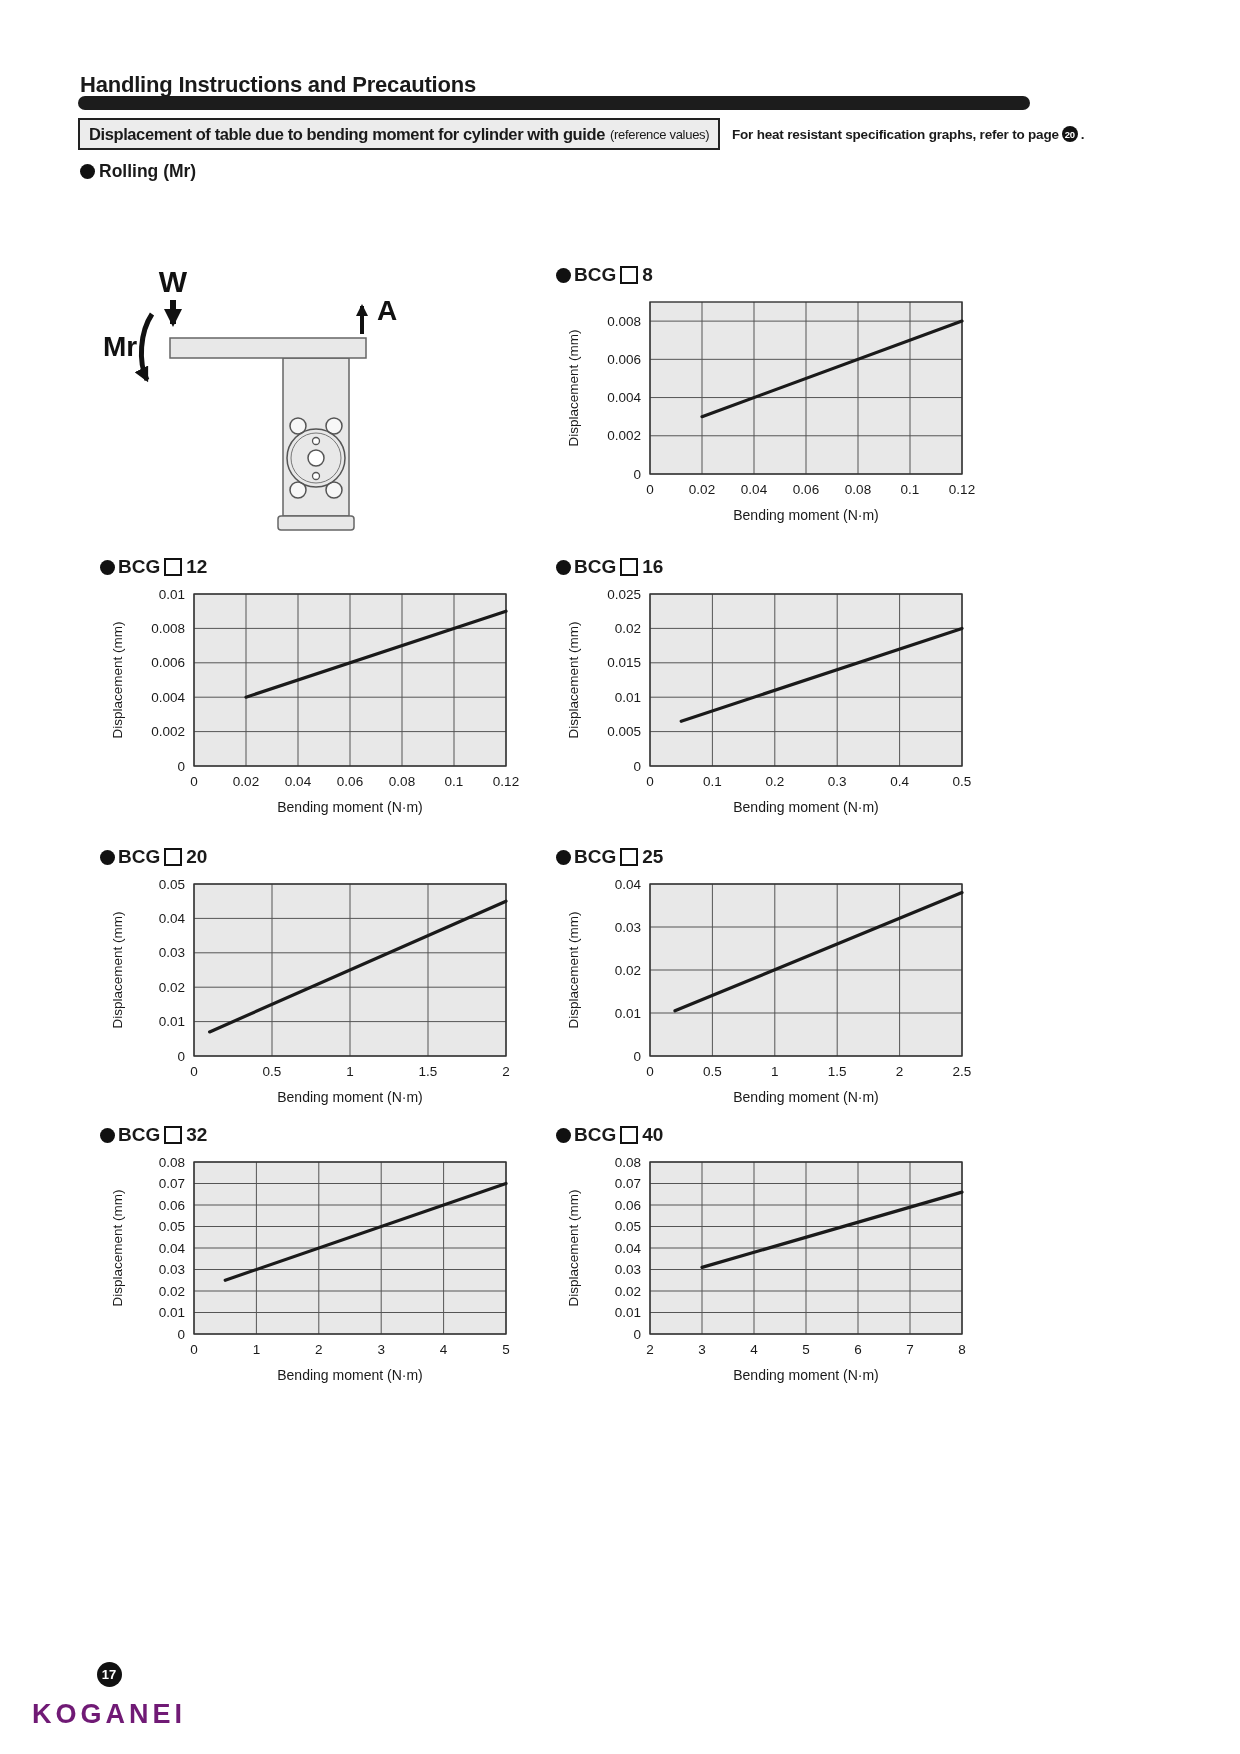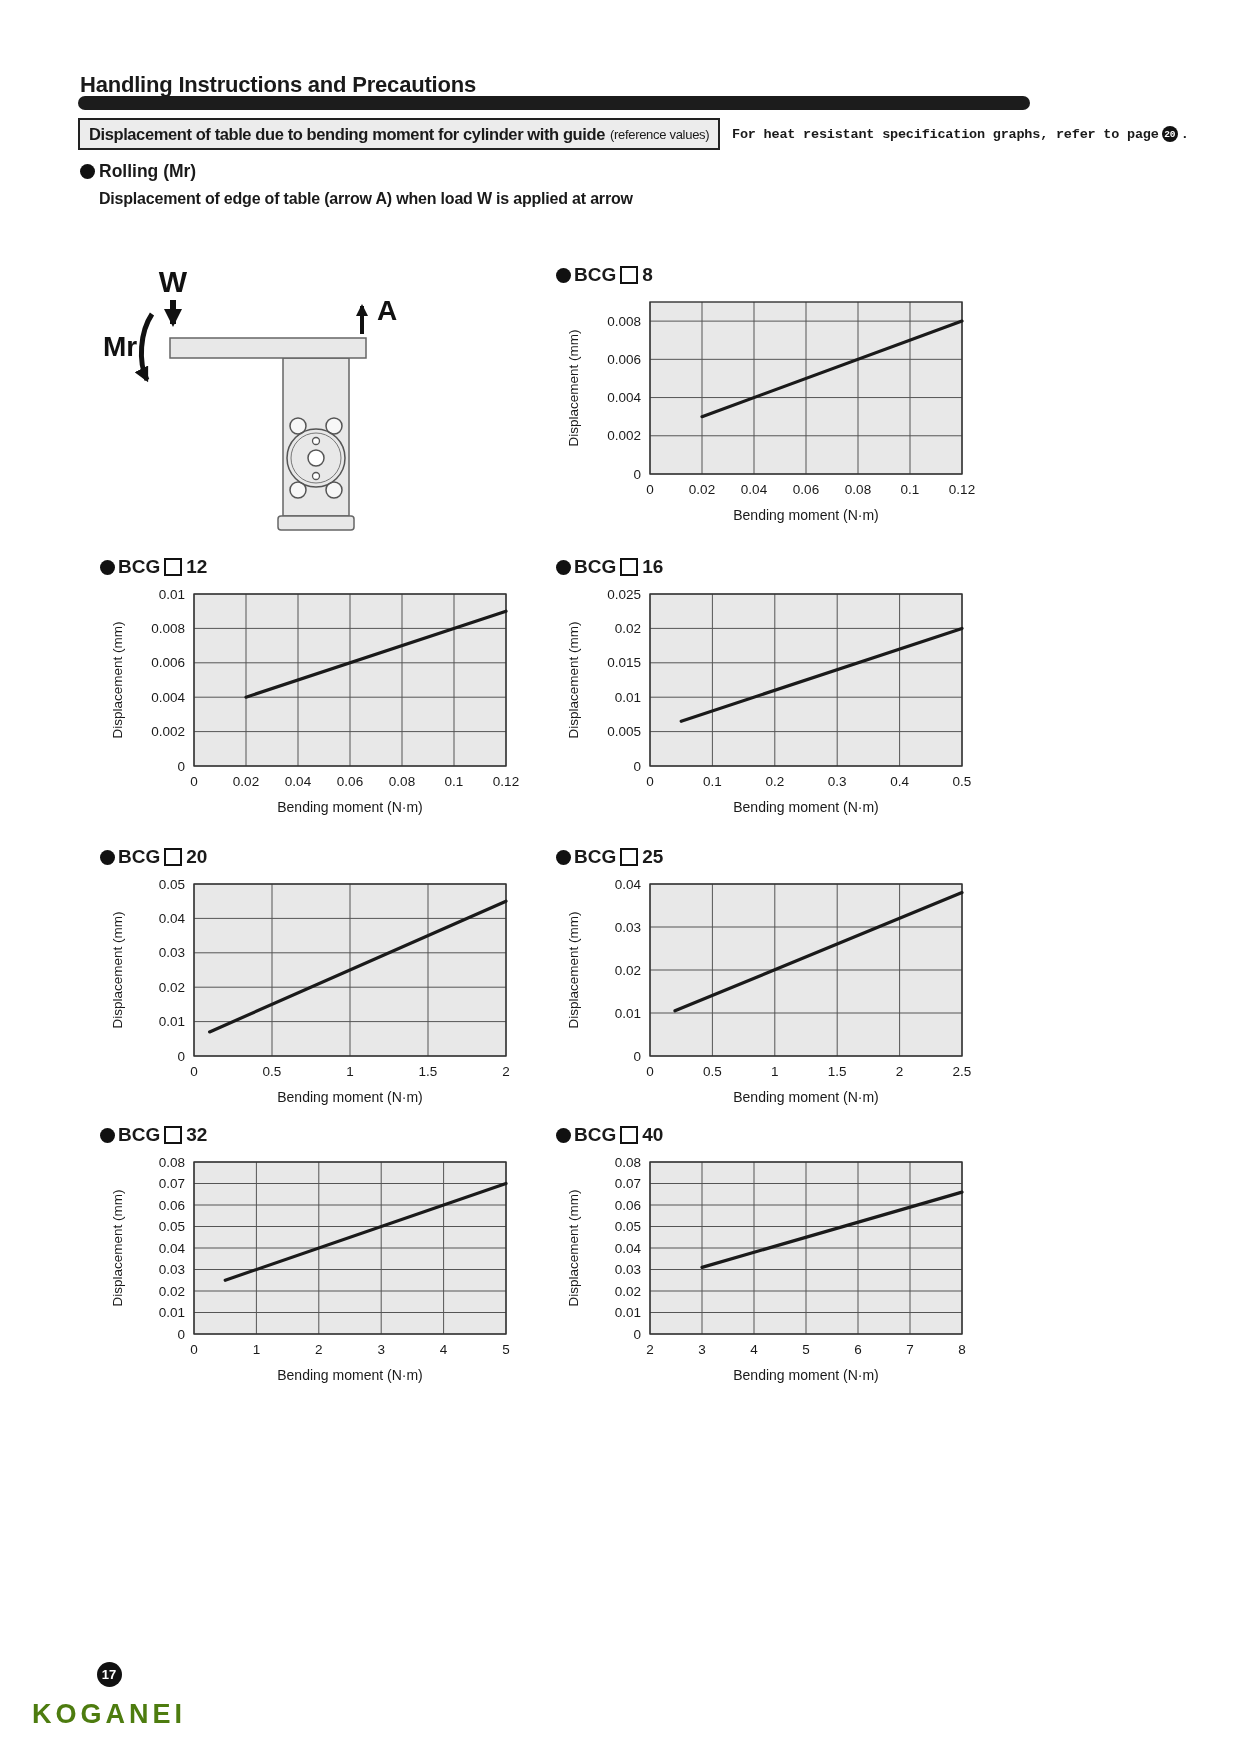--- a/index.html
+++ b/index.html
@@ -9,35 +9,35 @@
   }
   .abs{position:absolute;}
   h1.doc-title{margin:0;font-size:22px;font-weight:bold;letter-spacing:-0.2px;}
   .black-bar{background:#1c1c1c;height:14px;border-radius:7px;}
   .section-box{
     box-sizing:border-box;border:2px solid #222;background:#ececec;
     display:flex;align-items:center;padding:0 9px;height:32px;white-space:nowrap;
   }
   .section-box .main{font-size:16.5px;font-weight:bold;letter-spacing:-0.4px;}
   .section-box .suffix{font-size:13px;font-weight:normal;margin-left:5px;letter-spacing:-0.3px;}
-  .heat-note{font-size:13.5px;font-weight:bold;white-space:nowrap;letter-spacing:-0.2px;display:flex;align-items:center;gap:3px;font-family:Liberation Mono, monospace;}
+  .heat-note{font-size:13.5px;font-weight:bold;white-space:nowrap;letter-spacing:-0.2px;display:flex;align-items:center;gap:3px;}
   .circle-num{
     display:inline-flex;align-items:center;justify-content:center;
     width:16px;height:16px;border-radius:50%;background:#111;color:#fff;
     font-size:9.5px;font-weight:bold;flex:0 0 auto;
   }
   .bullet{display:inline-block;width:15px;height:15px;background:#111;border-radius:50%;flex:0 0 auto;}
   .rolling-head{display:flex;align-items:center;gap:4px;font-size:17.5px;font-weight:bold;text-align:right;}
   .body-line{font-size:16px;font-weight:bold;letter-spacing:-0.2px;white-space:nowrap;}
   .chart-block{width:440px;}
   .chart-title{display:flex;align-items:center;gap:3px;font-size:19px;font-weight:bold;margin:0 0 6px 0;}
   .sq{display:inline-block;width:14px;height:14px;border:2px solid #111;background:#fff;margin:0 1px;}
   .footer{display:flex;align-items:center;gap:12px;}
   .footer .circle-num{width:25px;height:25px;font-size:13px;}
-  .logo{font-size:27px;font-weight:bold;letter-spacing:4px;color:#4d7c0f;}
+  .logo{font-size:27px;font-weight:bold;letter-spacing:4px;color:#701a75;}
   svg text{font-family:"Liberation Sans", sans-serif;}
 </style>
 </head>
 <body>
 
 <div class="page">
 
   <h1 class="doc-title abs" style="left:80px;top:72px;">Handling Instructions and Precautions</h1>
   <div class="black-bar abs" style="left:78px;top:96px;width:952px;"></div>
 
@@ -49,21 +49,20 @@
   <div class="heat-note abs" style="left:732px;top:126px;">
     <span>For heat resistant specification graphs, refer to page</span>
     <span class="circle-num">20</span>
     <span>.</span>
   </div>
 
   <div class="rolling-head abs" style="left:80px;top:161px;">
     <span class="bullet"></span>
     <span>Rolling (Mr)</span>
   </div>
-  <div class="body-line abs" style="left:99px;top:190px;">Displacement of edge of table (arrow A) when load W is applied at arrow</div>
 
   <svg class="abs" style="left:85px;top:258px;" width="340" height="290" viewBox="0 0 340 290">
     <defs>
       <marker id="ah" viewBox="0 0 6 6" refX="5" refY="3" markerWidth="3" markerHeight="3" orient="auto-start-reverse">
         <path d="M0,0 L6,3 L0,6 z" fill="#111"></path>
       </marker>
     </defs>
 
     <g>
       <rect x="198" y="100" width="66" height="158" fill="#e8e8e8" stroke="#666" stroke-width="1.5"></rect>

